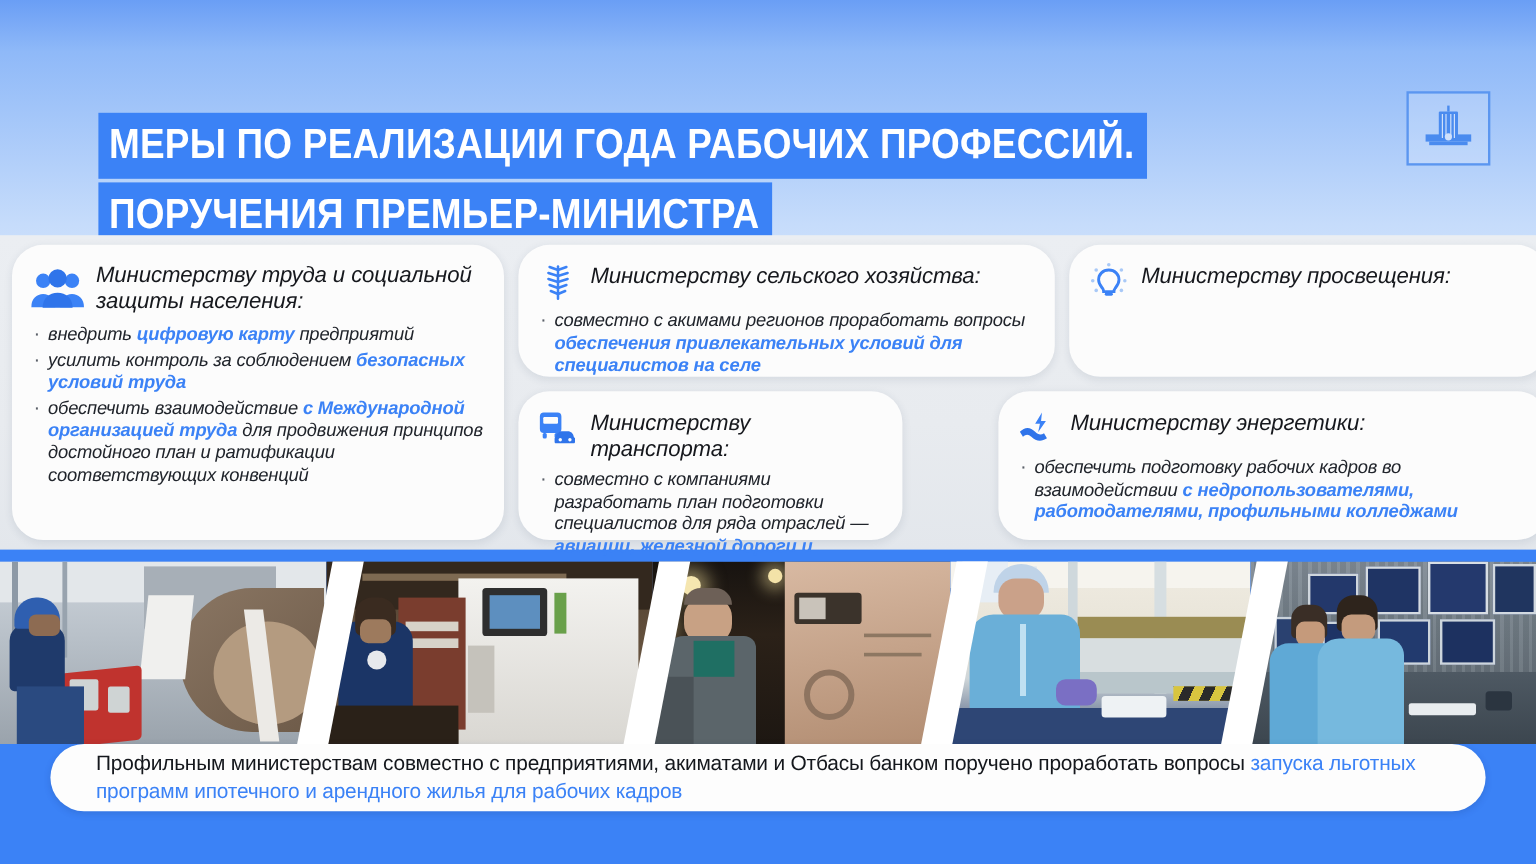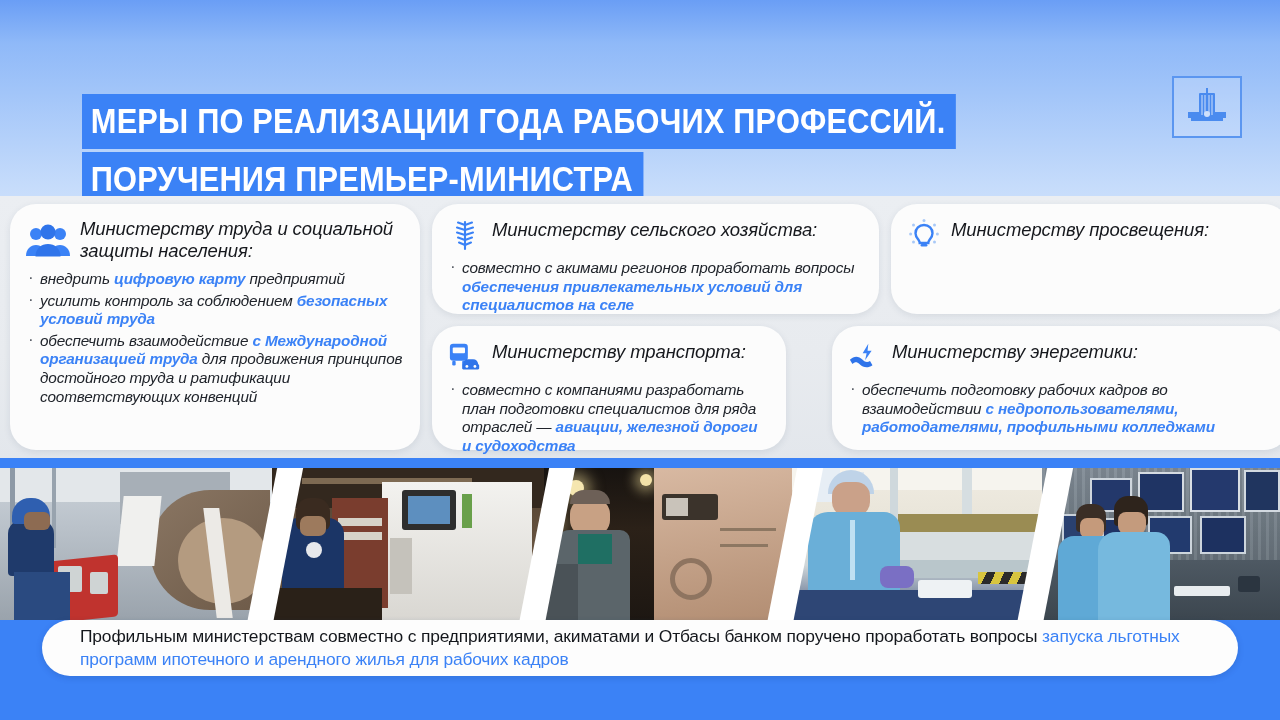--- a/index.html
+++ b/index.html
@@ -45,21 +45,21 @@
   }
 
   .card {
     position:absolute; background:#fcfcfc; border-radius:26px;
     box-shadow:0 2px 7px rgba(40,60,90,.10);
     padding:14px 16px 14px 16px;
   }
   .card.labor      { left:10px;  top:8px;   width:410px; height:246px; border-radius:26px 26px 26px 26px; }
   .card.agri       { left:432px; top:8px;   width:447px; height:110px; }
   .card.education  { left:891px; top:8px;   width:399px; height:110px; }
-  .card.transport  { left:432px; top:130px; width:354px; height:124px; }
+  .card.transport  { left:432px; top:130px; width:320px; height:124px; }
   .card.energy     { left:832px; top:130px; width:458px; height:124px; }
 
   .card-head { display:flex; align-items:flex-start; gap:10px;font-style:italic; }
   .card-icon { flex:0 0 auto; width:34px; height:34px; display:flex; align-items:center; justify-content:center; }
   .card.labor .card-icon { width:44px; height:40px; margin-top:2px; }
   .card-title {
     color:#16181d; font-size:18.5px; line-height:21.5px; font-weight:400;
     letter-spacing:-.1px; padding-top:1px;
   }
   .card.labor .card-title { padding-top:0px; }
@@ -151,21 +151,21 @@
               <circle cx="22" cy="9" r="7.6"></circle>
               <path d="M9.5 33.5c0-8 5.6-12.6 12.5-12.6S34.5 25.5 34.5 33.5z"></path>
             </g>
           </svg>
         </span>
         <div class="card-title">Министерству труда и социальной защиты населения:</div>
       </div>
       <ul class="bullets">
           <li><span>внедрить </span><span class="hl">цифровую карту</span><span> предприятий</span></li>
           <li><span>усилить контроль за соблюдением </span><span class="hl">безопасных условий труда</span></li>
-          <li><span>обеспечить взаимодействие </span><span class="hl">с Международной организацией труда</span><span> для продвижения принципов достойного труда и ратификации соответствующих конвенций</span></li>
+          <li><span>обеспечить взаимодействие </span><span class="hl">с Международной организацией труда</span><span> для продвижения принципов достойного план и ратификации соответствующих конвенций</span></li>
         </ul>
     </div>
 
     <div class="card agri">
       <div class="card-head">
         <span class="card-icon">
           <svg width="28" height="32" viewBox="0 0 28 32" aria-hidden="true">
             <g stroke="#3b82f6" stroke-width="2.1" fill="none" stroke-linecap="round">
               <line x1="14" y1="3" x2="14" y2="30"></line>
               <path d="M14 6 L7 3.5M14 6 L21 3.5"></path>

